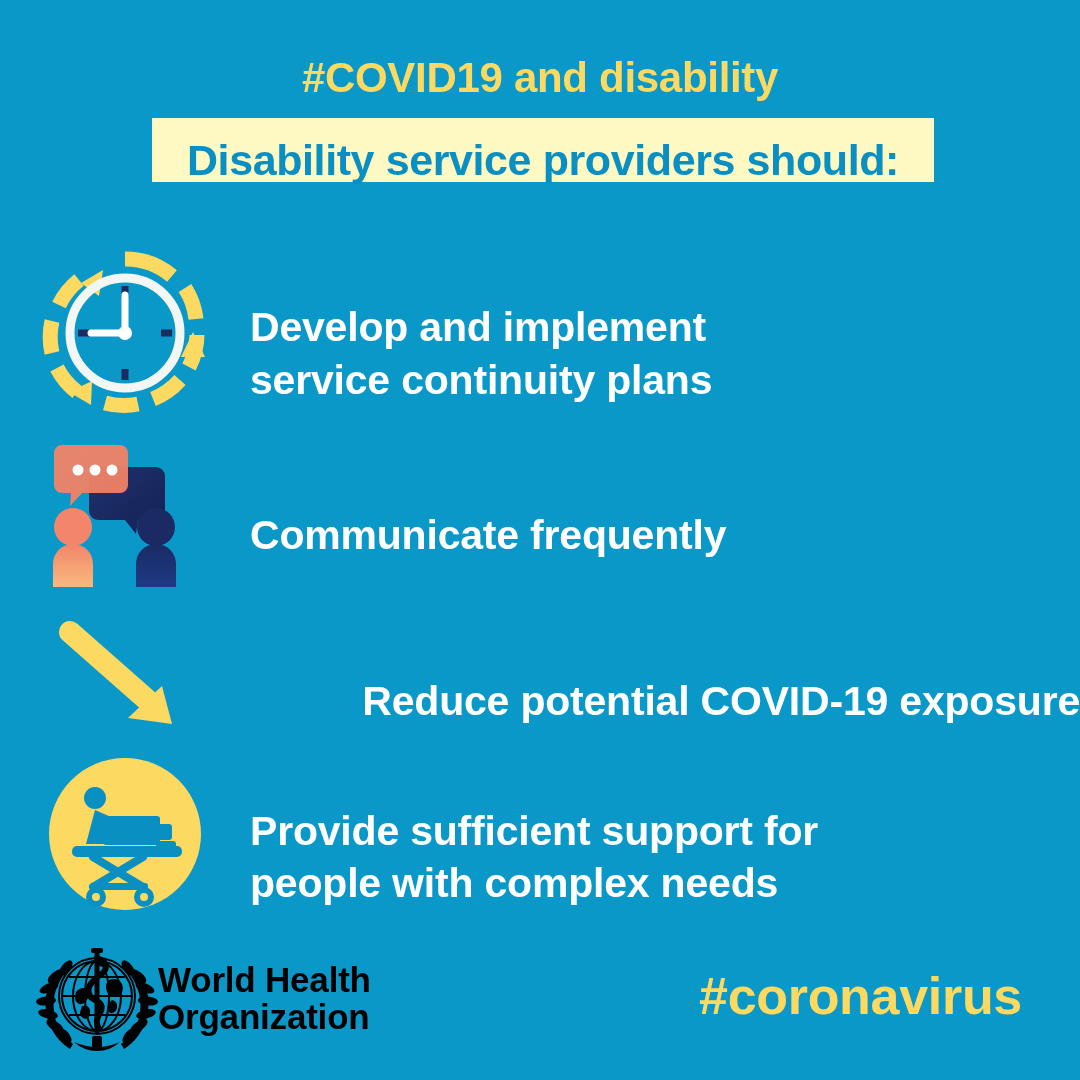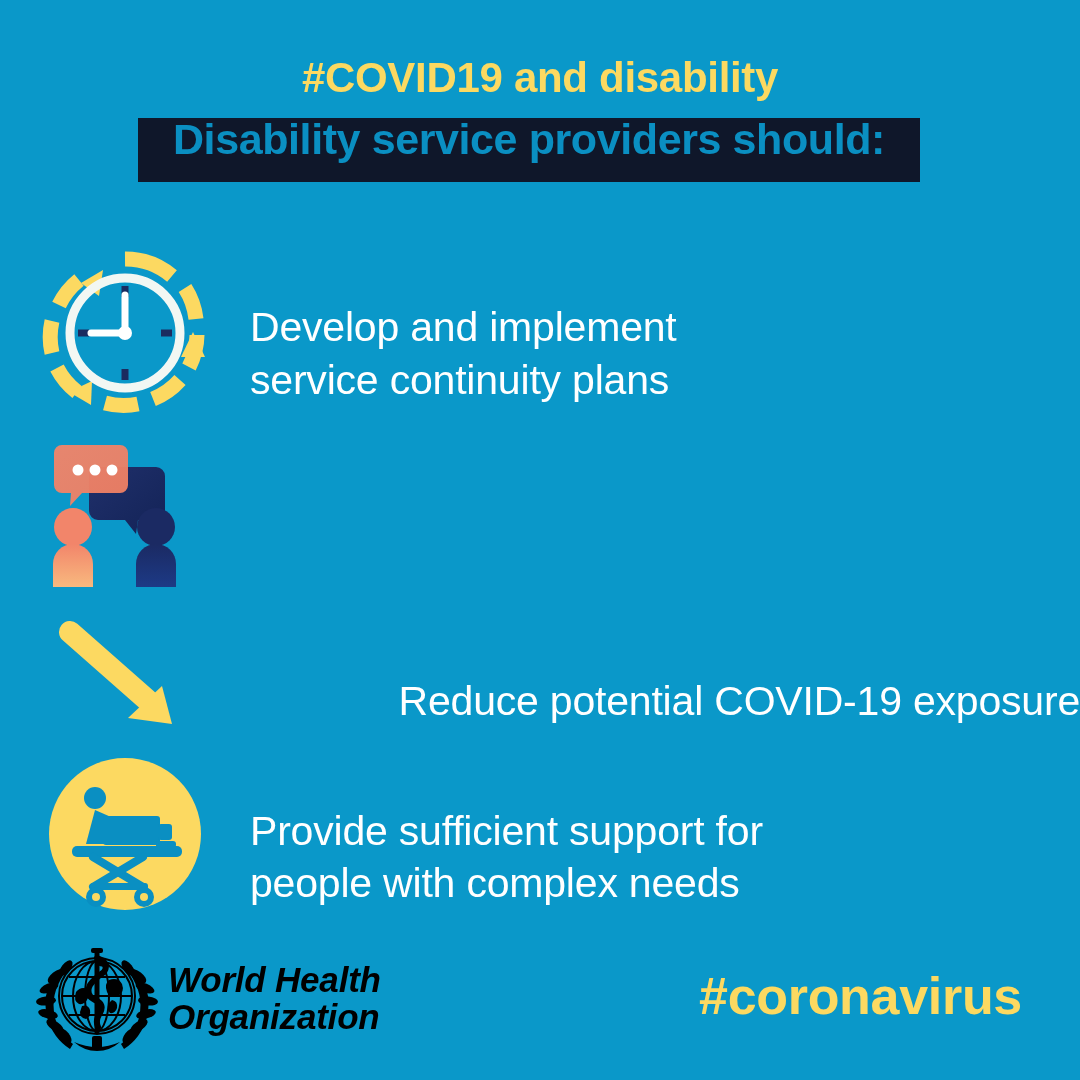--- a/index.html
+++ b/index.html
@@ -26,26 +26,26 @@
     text-align: center;
     color: #fcd961;
     font-size: 42px;
     font-weight: bold;
     letter-spacing: -0.3px;
     font-family: "Liberation Sans", sans-serif;
   }
   #subhead-bar {
     position: absolute;
     top: 118px;
-    left: 138px;
+    left: 152px;
     width: 782px;
     height: 64px;
-    background: #0f172a;
+    background: #fef9c3;
     display: flex;
-    align-items: flex-start;
+    align-items: flex-end;
     justify-content: center;
   }
   #subhead-text {
     color: #0a8fc2;
     font-size: 43px;
     font-weight: bold;
     letter-spacing: -0.4px;
     line-height: 1;
     white-space: nowrap;
   }
@@ -61,21 +61,21 @@
   .row-icon {
     width: 250px;
     min-width: 250px;
     display: flex;
     align-items: center;
     justify-content: center;
   }
   .row-text {
     color: #ffffff;
     font-size: 41px;
-    font-weight: normal;
+    font-weight: bold;
     line-height: 1.28;
     letter-spacing: -0.2px;
     white-space: pre-line;
     margin-top: 46px;
   }
 
   #row-1 { top: 248px; height: 165px; }
   #row-2 { top: 432px; height: 160px; }
   #row-3 { top: 608px; height: 140px; justify-content: space-between; }
   #row-4 { top: 758px; height: 152px; }
@@ -89,23 +89,21 @@
     height: 108px;
     display: flex;
     align-items: center;
   }
   #who-wordmark {
     color: #000000;
     font-size: 35px;
     font-weight: bold;
     line-height: 1.06;
     white-space: pre-line;
-    margin-left: 10px;
     letter-spacing: -0.2px;
-    font-style: italic;
   }
   #hashtag-footer {
     position: absolute;
     right: 58px;
     top: 966px;
     color: #fcd961;
     font-size: 52px;
     font-weight: bold;
     letter-spacing: -0.3px;
   }
@@ -190,20 +188,21 @@
         <circle cx="55" cy="35" r="5.5" fill="#ffffff"></circle>
         <circle cx="72" cy="35" r="5.5" fill="#ffffff"></circle>
 
         <circle cx="33" cy="92" r="19" fill="#f2856a"></circle>
         <path d="M13 152 v-23 a20 20 0 0 1 40 0 v23 z" fill="url(#gBody)"></path>
 
         <circle cx="116" cy="92" r="19" fill="#1b2a63"></circle>
         <path d="M96 152 v-23 a20 20 0 0 1 40 0 v23 z" fill="url(#gBodyN)"></path>
       </svg>
     </div>
+    <div class="row-text">Communicate frequently</div>
   </div>
 
   <div class="row" id="row-3">
     <div class="row-icon">
       <svg width="150" height="120" viewBox="0 0 150 120">
         <line x1="20" y1="14" x2="104" y2="88" stroke="#fcd961" stroke-width="22" stroke-linecap="round"></line>
         <polygon points="122,106 78,100 112,68" fill="#fcd961"></polygon>
       </svg>
     </div>
     <div class="row-text">Reduce potential COVID-19 exposure</div>

